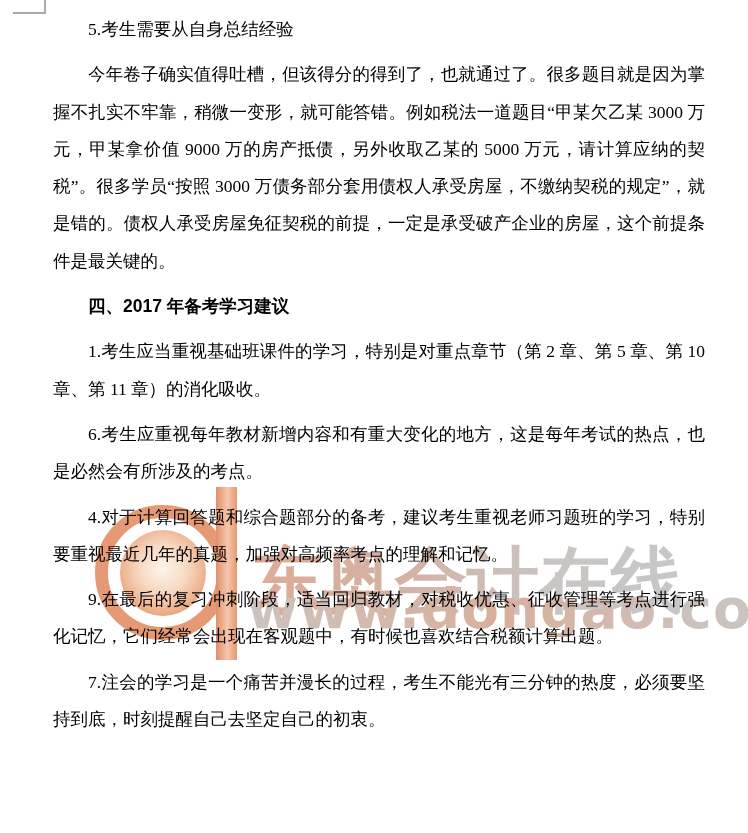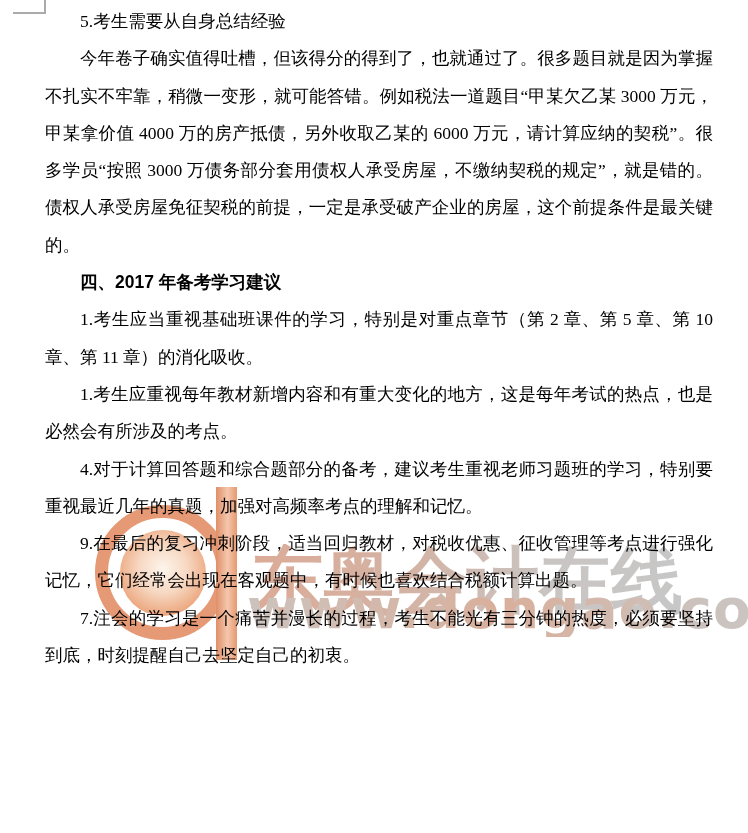--- a/index.html
+++ b/index.html
@@ -46,21 +46,21 @@
     background:linear-gradient(90deg,#ccc3be 0%,#d9af9b 45%,#ccc2bd 80%,#c9c6c4 100%);
     -webkit-background-clip:text;background-clip:text;color:transparent;
   }
   
   .doc{
     position:absolute;left:45px;top:3px;width:668px;z-index:1;
     color:#000000;font-size:17.5px;line-height:37.3px;
     text-align:justify;
   }
   .doc p{
-    margin:0;padding:0;
+    margin:8px;padding:0;
     text-indent:2em;
   }
   .doc p.heading{
     font-weight:bold;
     font-family:"Liberation Sans","DejaVu Sans",sans-serif;
   }
 </style>
 </head>
 <body>
 
@@ -71,20 +71,20 @@
     <div class="wm-ring"></div>
     <div class="wm-disc"></div>
     <div class="wm-stem"></div>
   </div>
   <div class="wm-brand">东奥会计在线</div>
   <div class="wm-url">www.dongao.com</div>
 </div>
 
 <div class="doc">
   <p>5.考生需要从自身总结经验</p>
-  <p>今年卷子确实值得吐槽，但该得分的得到了，也就通过了。很多题目就是因为掌握不扎实不牢靠，稍微一变形，就可能答错。例如税法一道题目“甲某欠乙某 3000 万元，甲某拿价值 4000 万的房产抵债，另外收取乙某的 6000 万元，请计算应纳的契税”。很多学员“按照 3000 万债务部分套用债权人承受房屋，不缴纳契税的规定”，就是错的。债权人承受房屋免征契税的前提，一定是承受破产企业的房屋，这个前提条件是最关键的。</p>
+  <p>今年卷子确实值得吐槽，但该得分的得到了，也就通过了。很多题目就是因为掌握不扎实不牢靠，稍微一变形，就可能答错。例如税法一道题目“甲某欠乙某 3000 万元，甲某拿价值 9000 万的房产抵债，另外收取乙某的 5000 万元，请计算应纳的契税”。很多学员“按照 3000 万债务部分套用债权人承受房屋，不缴纳契税的规定”，就是错的。债权人承受房屋免征契税的前提，一定是承受破产企业的房屋，这个前提条件是最关键的。</p>
   <p class="heading">四、2017 年备考学习建议</p>
   <p>1.考生应当重视基础班课件的学习，特别是对重点章节（第 2 章、第 5 章、第 10 章、第 11 章）的消化吸收。</p>
-  <p>1.考生应重视每年教材新增内容和有重大变化的地方，这是每年考试的热点，也是必然会有所涉及的考点。</p>
+  <p>6.考生应重视每年教材新增内容和有重大变化的地方，这是每年考试的热点，也是必然会有所涉及的考点。</p>
   <p>4.对于计算回答题和综合题部分的备考，建议考生重视老师习题班的学习，特别要重视最近几年的真题，加强对高频率考点的理解和记忆。</p>
   <p>9.在最后的复习冲刺阶段，适当回归教材，对税收优惠、征收管理等考点进行强化记忆，它们经常会出现在客观题中，有时候也喜欢结合税额计算出题。</p>
   <p>7.注会的学习是一个痛苦并漫长的过程，考生不能光有三分钟的热度，必须要坚持到底，时刻提醒自己去坚定自己的初衷。</p>
 </div>
 
 </body></html>

